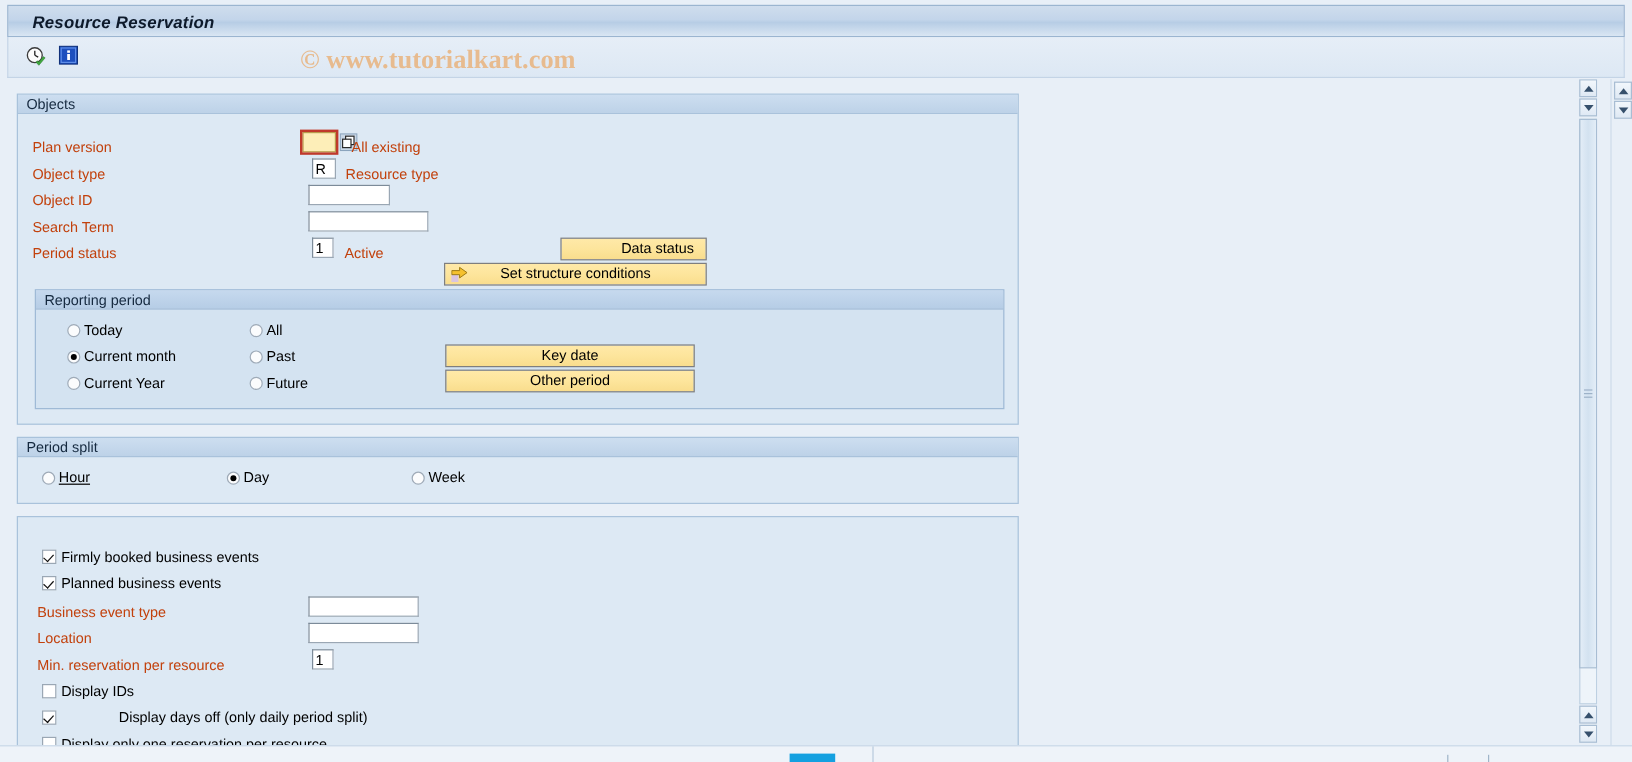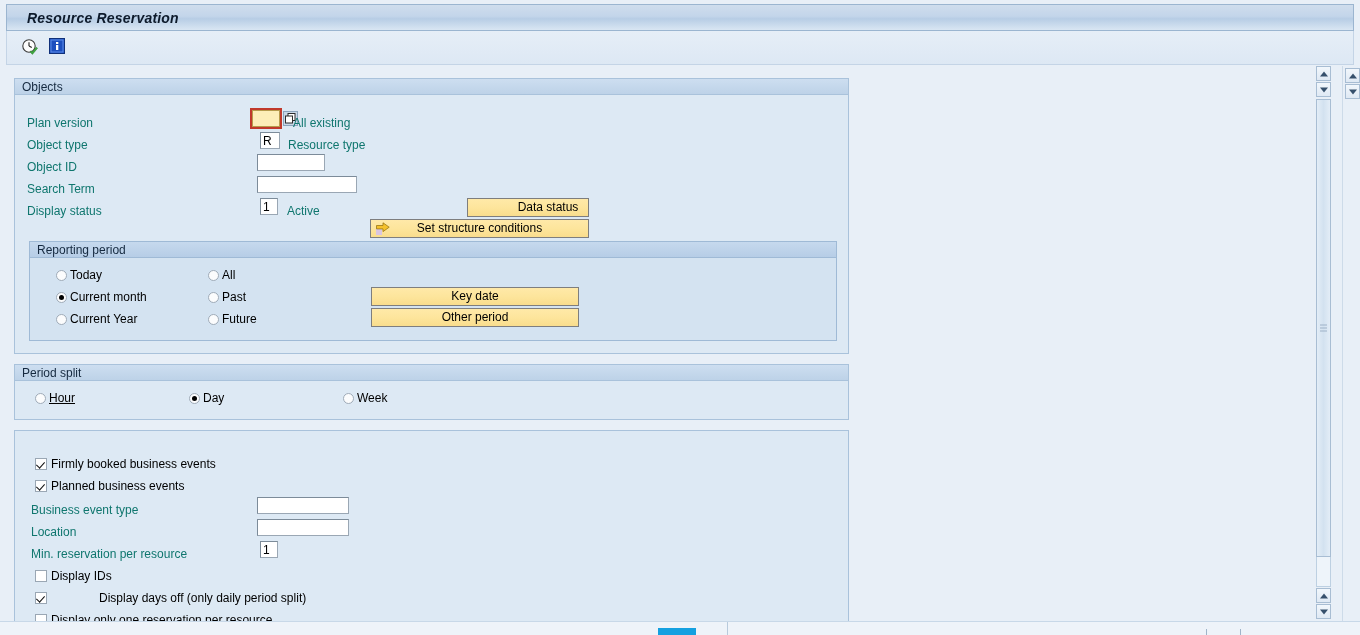--- a/index.html
+++ b/index.html
@@ -76,21 +76,21 @@
     background: #d4e3f1;
     border: 1px solid #9fbad6;
   }
   .group.inner > .gtitle {
     background: linear-gradient(to bottom, #c6d9ee 0%, #b6cde6 100%);
     border-bottom: 1px solid #9fbad6;
   }
 
   
   .lbl {
-    position: absolute; white-space: nowrap; font-size: 12px; color: #0f766e;
+    position: absolute; white-space: nowrap; font-size: 12px; color: #c2410c;
     line-height: 14px;
   }
   .inp {
     position: absolute; box-sizing: border-box;
     background: #ffffff;
     border: 1px solid #9aa7b4;
     border-top-color: #7c8b99; border-left-color: #7c8b99;
     height: 17px; font-size: 12px; font-family: "Liberation Sans", sans-serif;
     padding: 0 2px; color: #000; outline: none;
     line-height: 15px;
@@ -213,20 +213,21 @@
     <div class="tb-icon info">
       <svg width="16" height="16" viewBox="0 0 16 16">
         <rect x="0.5" y="0.5" width="15" height="15" fill="#1d4fbe" stroke="#10307a"></rect>
         <rect x="2" y="2" width="12" height="12" fill="none" stroke="#5e8de8" stroke-width="1"></rect>
         <rect x="7" y="4" width="2.3" height="2" fill="#ffffff"></rect>
         <rect x="7" y="7" width="2.3" height="5" fill="#ffffff"></rect>
       </svg>
     </div>
   </div>
 
+  <div class="watermark">© www.tutorialkart.com</div>
 
   <div class="canvas">
 
     <div class="group" style="left:8px; top:12px; width:835px; height:276px;">
       <div class="gtitle">Objects</div>
 
       <div class="lbl" style="left:12px; top:37px;">Plan version</div>
       <input class="inp focused" style="left: 237px; top: 31px; width: 28px;" value="">
       <div class="focus-ring" style="left:235px; top:29px; width:32px; height:21px;"></div>
       <div style="position:absolute; left:268px; top:32px; width:15px; height:15px;">
@@ -241,21 +242,21 @@
       <div class="lbl" style="left:12px; top:59px;">Object type</div>
       <input class="inp" style="left: 245px; top: 53px; width: 20px;" value="R">
       <div class="lbl" style="left:273px; top:59px;">Resource type</div>
 
       <div class="lbl" style="left:12px; top:81px;">Object ID</div>
       <input class="inp" style="left: 242px; top: 75px; width: 68px;" value="">
 
       <div class="lbl" style="left:12px; top:103px;">Search Term</div>
       <input class="inp" style="left: 242px; top: 97px; width: 100px;" value="">
 
-      <div class="lbl" style="left:12px; top:125px;">Display status</div>
+      <div class="lbl" style="left:12px; top:125px;">Period status</div>
       <input class="inp" style="left: 245px; top: 119px; width: 18px;" value="1">
       <div class="lbl" style="left:272px; top:125px;">Active</div>
 
       <button class="btn" style="left:452px; top:119px; width:122px;padding-left:40px;">Data status</button>
 
       <button class="btn" style="left:355px; top:140px; width:219px; text-align:center;">
         <span class="arrow-ico">
           <svg width="14" height="13" viewBox="0 0 14 13">
             <rect x="0" y="6" width="6" height="7" fill="#d9c5e0"></rect>
             <path d="M0.5 3.5 H7 V0.8 L13.2 5.2 L7 9.6 V6.9 H0.5 Z" fill="#f5c12e" stroke="#9a7713" stroke-width=".8"></path>

